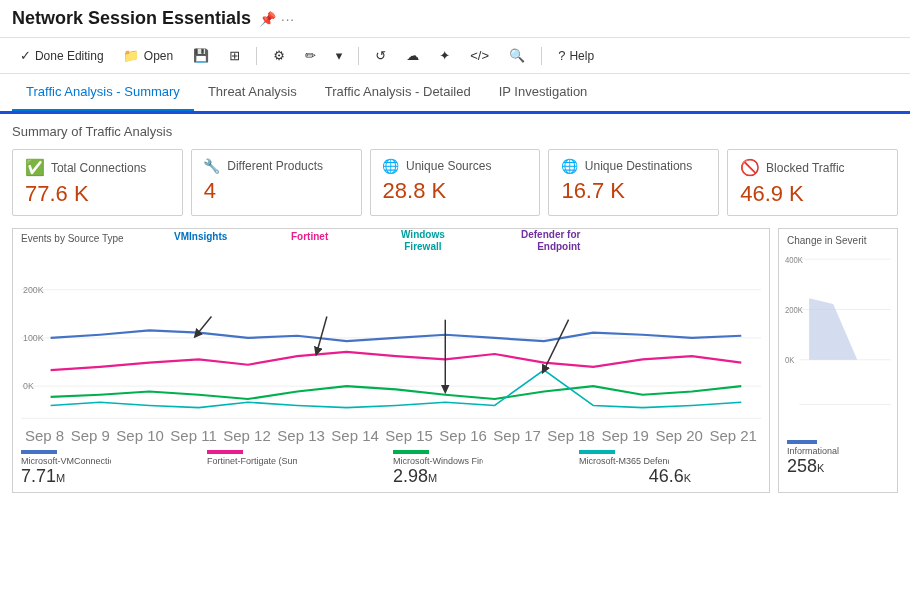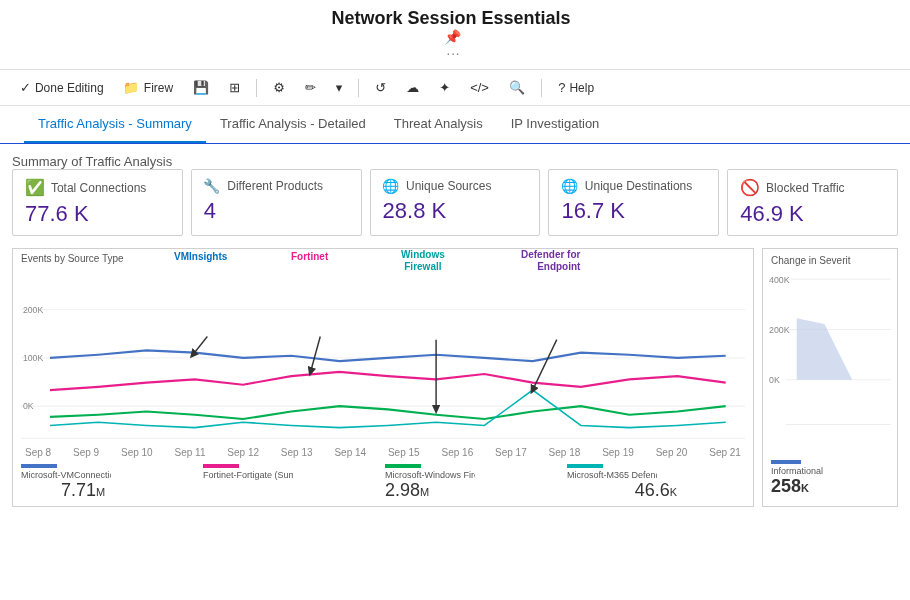--- a/index.html
+++ b/index.html
@@ -1,42 +1,42 @@
 <!DOCTYPE html>
 <html><head>
   <meta charset="utf-8">
   <style>
     * { box-sizing: border-box; margin: 0; padding: 0; }
     body { font-family: 'Segoe UI', Arial, sans-serif; background: #fff; font-size: 13px; color: #333; width: 910px; height: 600px; overflow: hidden; }
     
     
-    .app-header { display: flex; align-items: center; padding: 8px 12px; border-bottom: 1px solid #e0e0e0; flex-direction: column; }
+    .app-header { display: flex; align-items: center; padding: 8px 12px; border-bottom: 1px solid #e0e0e0; }
     .app-title { font-size: 18px; font-weight: 600; color: #1a1a1a; margin-right: 8px; }
     .header-icon { color: #888; font-size: 14px; cursor: pointer; margin-right: 4px; }
     
     
     .toolbar { display: flex; align-items: center; padding: 6px 12px; border-bottom: 1px solid #e0e0e0; gap: 4px; }
     .toolbar-btn { display: flex; align-items: center; gap: 4px; padding: 4px 8px; font-size: 12px; color: #333; cursor: pointer; border: none; background: none; border-radius: 2px; }
     .toolbar-icon { font-size: 13px; }
     .toolbar-divider { width: 1px; height: 18px; background: #d0d0d0; margin: 0 4px; }
     
     
-    .tabs { display: flex; padding: 0 24px; border-bottom: 1px solid #1d4ed8; }
+    .tabs { display: flex; padding: 0 12px; border-bottom: 3px solid #1d4ed8; }
     .tab { padding: 10px 14px; font-size: 13px; cursor: pointer; color: #555; white-space: nowrap; }
     .tab.active { color: #0078d4; border-bottom: 2px solid #0078d4; font-weight: 500; }
     
     
     .content { padding: 10px 12px; }
-    .section-title { font-size: 13px; color: #555; }
+    .section-title { font-size: 13px; color: #555; margin-bottom: 10px; }
     
     
     .kpi-row { display: flex; gap: 8px; margin-bottom: 12px; }
     .kpi-card { border: 1px solid #d0d0d0; border-radius: 2px; padding: 8px 12px; flex: 1; min-width: 0; }
     .kpi-header { display: flex; align-items: center; gap: 6px; font-size: 12px; color: #555; margin-bottom: 4px; }
-    .kpi-value { font-size: 22px; font-weight: 300; color: #4c1d95; }
+    .kpi-value { font-size: 22px; font-weight: 300; color: #c2410c; }
     .kpi-icon-check { color: #107c10; font-size: 16px; }
     .kpi-icon-prod { color: #555; font-size: 14px; }
     .kpi-icon-globe { color: #555; font-size: 14px; }
     .kpi-icon-block { color: #d83b01; font-size: 16px; }
     
     
     .charts-row { display: flex; gap: 0; }
     .chart-main { flex: 1; border: 1px solid #d0d0d0; margin-right: 8px; position: relative; }
     .chart-side { width: 120px; border: 1px solid #d0d0d0; position: relative; }
     .chart-title { font-size: 10px; color: #555; padding: 6px 8px 2px; }
@@ -58,21 +58,21 @@
   <span class="header-icon">···</span>
 </div>
 
 <div class="toolbar">
   <button class="toolbar-btn">
     <span class="toolbar-icon">✓</span>
     <span>Done Editing</span>
   </button>
   <button class="toolbar-btn">
     <span class="toolbar-icon">📁</span>
-    <span>Firew</span>
+    <span>Open</span>
   </button>
   <button class="toolbar-btn">
     <span class="toolbar-icon">💾</span>
   </button>
   <button class="toolbar-btn">
     <span class="toolbar-icon">⊞</span>
   </button>
   <div class="toolbar-divider"></div>
   <button class="toolbar-btn">
     <span class="toolbar-icon">⚙</span>
@@ -101,22 +101,22 @@
   </button>
   <div class="toolbar-divider"></div>
   <button class="toolbar-btn">
     <span class="toolbar-icon">?</span>
     <span>Help</span>
   </button>
 </div>
 
 <div class="tabs">
   <div class="tab active">Traffic Analysis - Summary</div>
+  <div class="tab">Threat Analysis</div>
   <div class="tab">Traffic Analysis - Detailed</div>
-  <div class="tab">Threat Analysis</div>
   <div class="tab">IP Investigation</div>
 </div>
 
 <div class="content">
   <div class="section-title">Summary of Traffic Analysis</div>
 
   <div class="kpi-row">
 
     <div class="kpi-card">
       <div class="kpi-header">
@@ -200,42 +200,42 @@
           <line x1="555" y1="38" x2="530" y2="85" stroke="#333" stroke-width="1.5" marker-end="url(#arrow)"></line>
 
           <defs>
             <marker id="arrow" markerWidth="6" markerHeight="6" refX="3" refY="3" orient="auto">
               <path d="M0,0 L0,6 L6,3 z" fill="#333"></path>
             </marker>
           </defs>
         </svg>
       </div>
 
-      <div class="xaxis" style="font-size:10px; color:#888; display:flex; justify-content:space-between; padding:0 12px 2px;">
+      <div class="xaxis" style="font-size:15px; color:#888; display:flex; justify-content:space-between; padding:0 12px 2px;">
         <span>Sep 8</span>
         <span>Sep 9</span>
         <span>Sep 10</span>
         <span>Sep 11</span>
         <span>Sep 12</span>
         <span>Sep 13</span>
         <span>Sep 14</span>
         <span>Sep 15</span>
         <span>Sep 16</span>
         <span>Sep 17</span>
         <span>Sep 18</span>
         <span>Sep 19</span>
         <span>Sep 20</span>
         <span>Sep 21</span>
       </div>
 
       <div class="legend-row" style="padding:4px 8px; display:flex; gap:4px;">
         <div class="legend-item" style="flex:1;">
           <div style="height:4px; width:36px; background:#4472c4; margin-bottom:2px;"></div>
           <div style="font-size:9px; color:#555; white-space:nowrap; overflow:hidden; max-width:90px;">Microsoft-VMConnection...</div>
-          <div style="font-size:18px; font-weight:300; line-height:1.2;margin-left:40px;">
+          <div style="font-size:18px; font-weight:300; line-height:1.2;">
             <span>7.71</span><span style="font-size:11px;">M</span>
           </div>
         </div>
         <div class="legend-item" style="flex:1;">
           <div style="height:4px; width:36px; background:#e91e8c; margin-bottom:2px;"></div>
           <div style="font-size:9px; color:#555; white-space:nowrap; overflow:hidden; max-width:90px;">Fortinet-Fortigate (Sum)</div>
         </div>
         <div class="legend-item" style="flex:1;">
           <div style="height:4px; width:36px; background:#00b050; margin-bottom:2px;"></div>
           <div style="font-size:9px; color:#555; white-space:nowrap; overflow:hidden; max-width:90px;">Microsoft-Windows Firew...</div>
@@ -246,40 +246,40 @@
         <div class="legend-item" style="flex:1;">
           <div style="height:4px; width:36px; background:#00b4b4; margin-bottom:2px;"></div>
           <div style="font-size:9px; color:#555; white-space:nowrap; overflow:hidden; max-width:90px;">Microsoft-M365 Defender...</div>
           <div style="font-size:18px; font-weight:300; line-height:1.2;text-align:center;">
             <span>46.6</span><span style="font-size:11px;">K</span>
           </div>
         </div>
       </div>
     </div>
 
-    <div class="chart-side" style="width:136px;">
+    <div class="chart-side" style="width:120px;">
       <div class="chart-title">Change in Severit</div>
       <div style="height:190px; position:relative; padding:0 6px;">
         <svg viewBox="0 0 110 170" preserveAspectRatio="none" style="width:100%;height:100%;">
 
           <line x1="15" y1="10" x2="110" y2="10" stroke="#e0e0e0" stroke-width="0.5"></line>
           <line x1="15" y1="55" x2="110" y2="55" stroke="#e0e0e0" stroke-width="0.5"></line>
           <line x1="15" y1="100" x2="110" y2="100" stroke="#e0e0e0" stroke-width="0.5"></line>
           <line x1="15" y1="140" x2="110" y2="140" stroke="#e0e0e0" stroke-width="0.5"></line>
 
           <text x="0" y="13" font-size="8" fill="#888">400K</text>
           <text x="0" y="58" font-size="8" fill="#888">200K</text>
           <text x="0" y="103" font-size="8" fill="#888">0K</text>
 
           <polygon fill="#c0cfe8" fill-opacity="0.7" points="25,100 25,45 50,50 75,100 100,100"></polygon>
         </svg>
       </div>
 
       <div style="padding:2px 8px;">
         <div style="height:4px; width:30px; background:#4472c4; margin-bottom:2px;"></div>
         <div style="font-size:9px; color:#555;">Informational</div>
-        <div style="font-size:18px; font-weight:700; line-height:1.2;">
+        <div style="font-size:18px; font-weight:400; line-height:1.2;">
           <span>258</span><span style="font-size:11px;">K</span>
         </div>
       </div>
     </div>
   </div>
 </div>
 
 </body></html>

